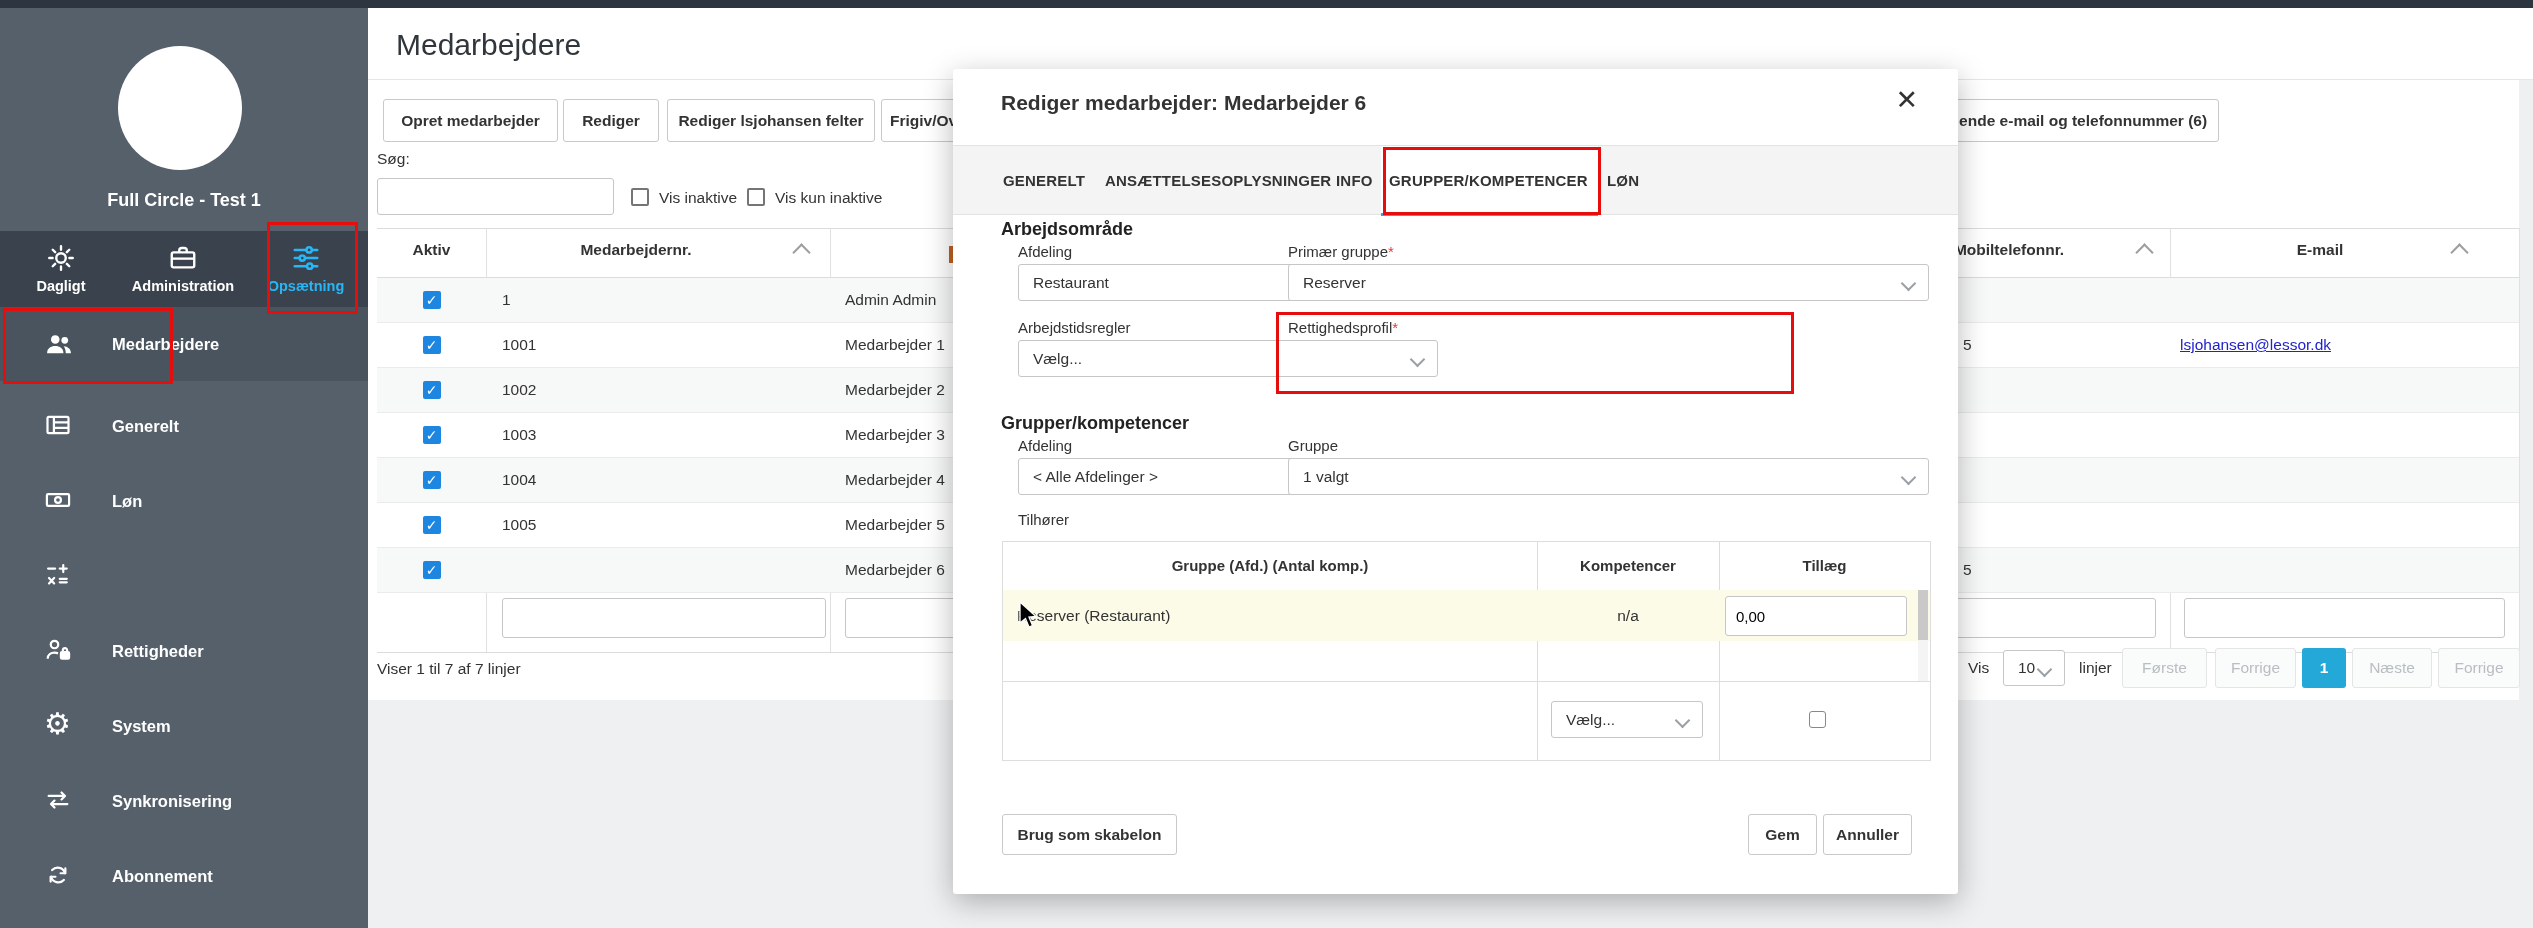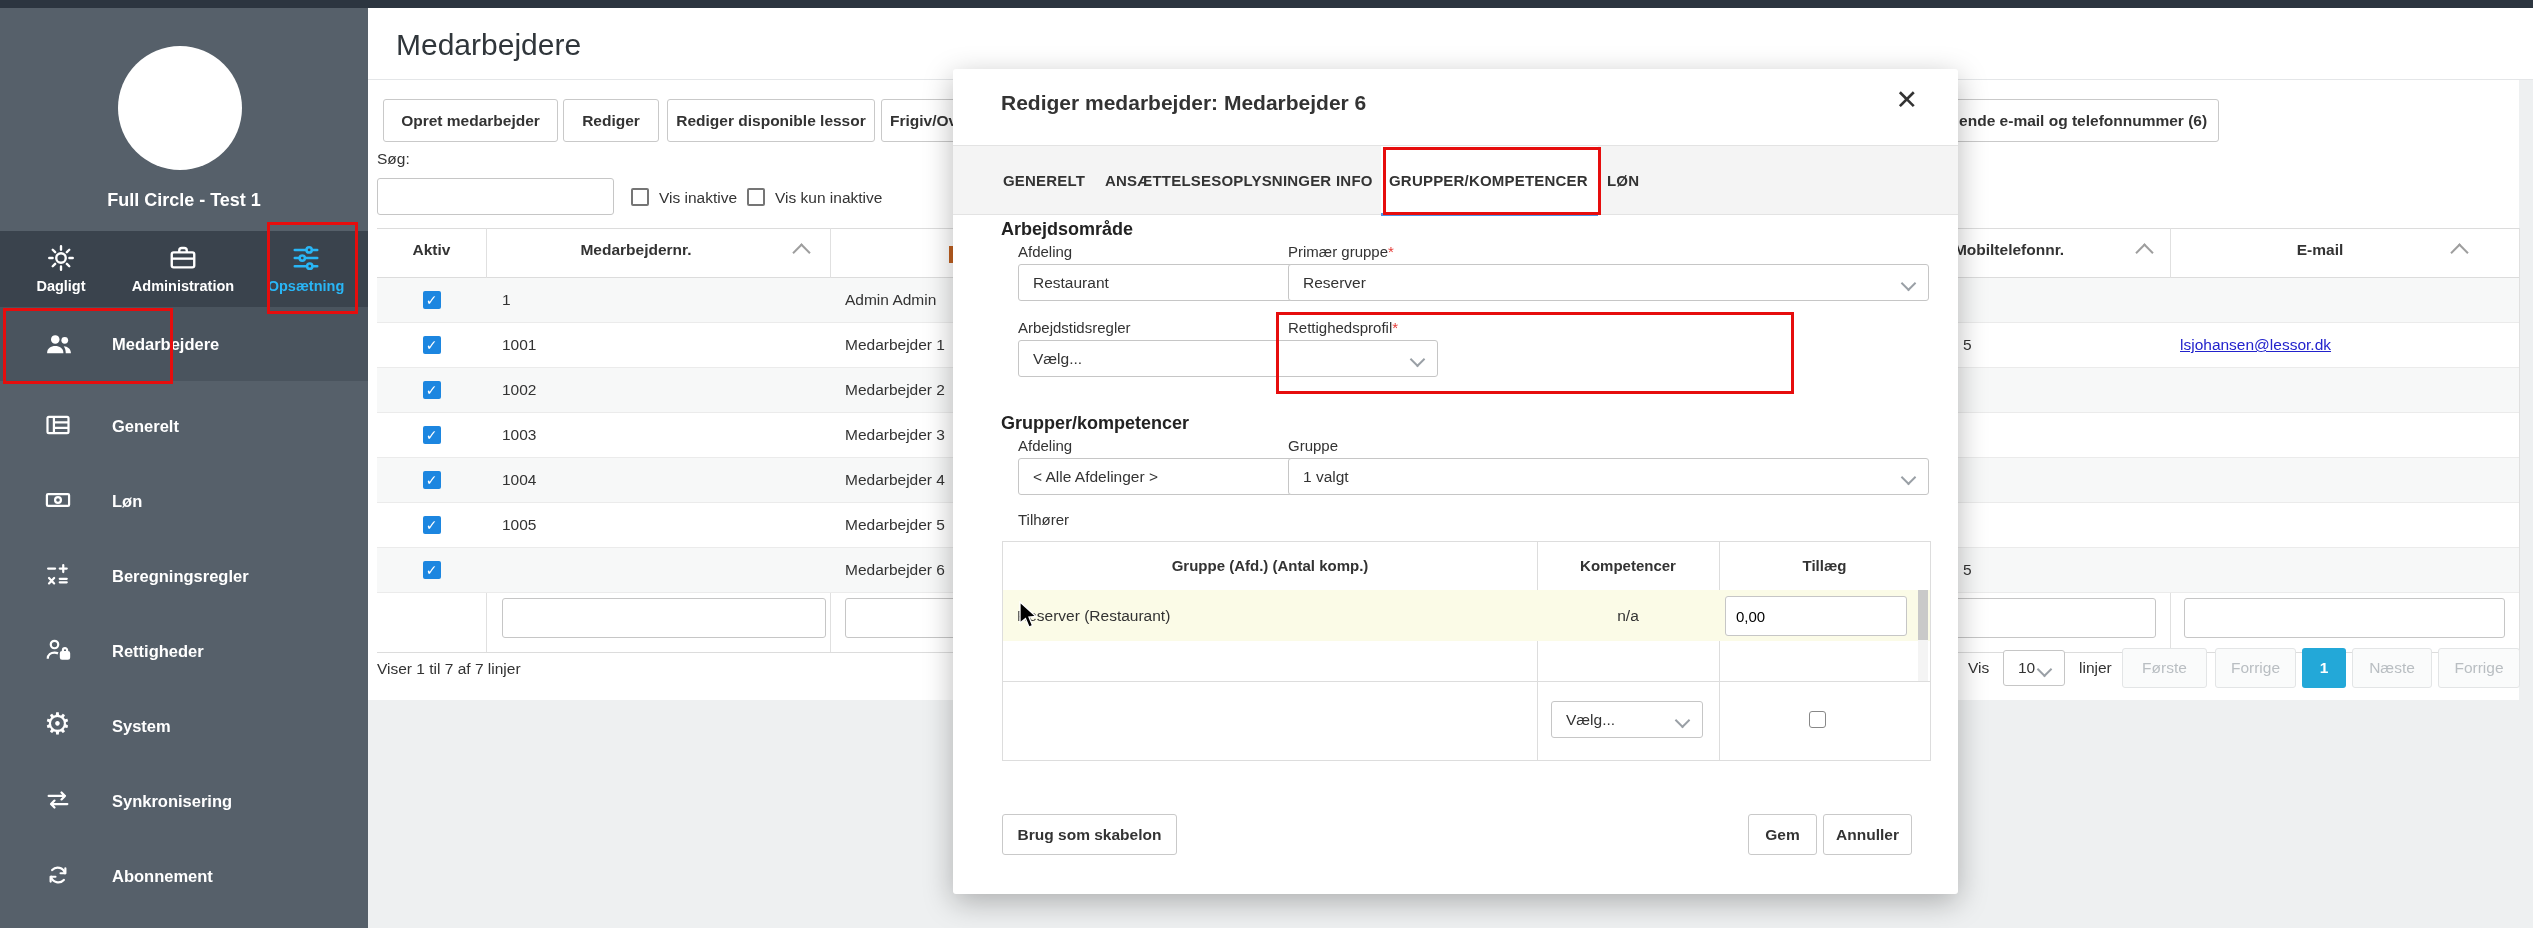--- a/index.html
+++ b/index.html
@@ -162,21 +162,20 @@
 
     <div class="abs menuitem" style="top:531px;">
       <span class="micon">
         <svg width="28" height="28" viewBox="0 0 24 24" fill="none" stroke="#fff" stroke-width="1.9" stroke-linecap="round">
           <path d="M3.5 6.5h6"></path>
           <path d="M13.5 6.5h6M16.5 3.5v6"></path>
           <path d="M4.3 14.6l4.4 4.6M8.7 14.6l-4.4 4.6"></path>
           <path d="M13.5 15.3h6M13.5 18.3h6"></path>
         </svg>
       </span>
-      <span class="mlabel">Beregningsregler</span>
     </div>
 
     <div class="abs menuitem" style="top:606px;">
       <span class="micon">
         <svg width="28" height="28" viewBox="0 0 24 24" fill="none" stroke="#fff" stroke-width="1.9">
           <circle cx="9" cy="7.3" r="3.2"></circle>
           <path d="M3.2 19.5c0-3.4 2.7-5.2 5.8-5.2 1.1 0 2.1.2 3 .6"></path>
           <rect x="14.5" y="13.8" width="7" height="5.7" rx="1" fill="#fff"></rect>
           <path d="M16.2 13.8v-1.6a1.8 1.8 0 0 1 3.6 0v1.6"></path>
         </svg>
@@ -211,21 +210,21 @@
       <span class="mlabel">Abonnement</span>
     </div>
   </div>
 
   <div class="abs headerband"></div>
   <div class="abs contentwhite"></div>
   <div class="abs pagetitle">Medarbejdere</div>
 
   <div class="btn" style="left:383px;top:99px;width:175px;">Opret medarbejder</div>
   <div class="btn" style="left:563px;top:99px;width:96px;">Rediger</div>
-  <div class="btn" style="left:667px;top:99px;width:208px;">Rediger disponible lessor</div>
+  <div class="btn" style="left:667px;top:99px;width:208px;">Rediger lsjohansen felter</div>
   <div class="btn" style="left:881px;top:99px;width:130px;justify-content:flex-start;padding-left:8px;">Frigiv/Ov</div>
   <div class="btn" style="left:1943px;top:99px;width:276px;">lende e-mail og telefonnummer (6)</div>
 
   <div class="abs lbl" style="left:377px;top:150px;">Søg:</div>
   <input class="input" style="left: 377px; top: 178px; width: 237px; height: 37px;" value="">
   <div class="cbx" style="left:631px;top:188px;"></div>
   <div class="abs lbl" style="left:659px;top:189px;">Vis inaktive</div>
   <div class="cbx" style="left:747px;top:188px;"></div>
   <div class="abs lbl" style="left:775px;top:189px;">Vis kun inaktive</div>
 

